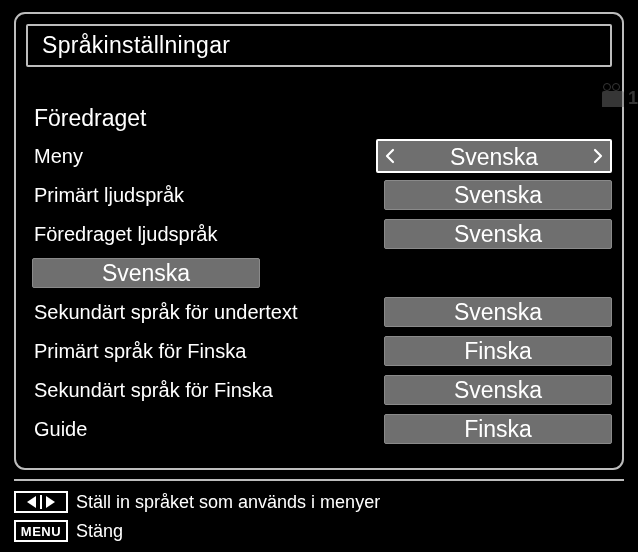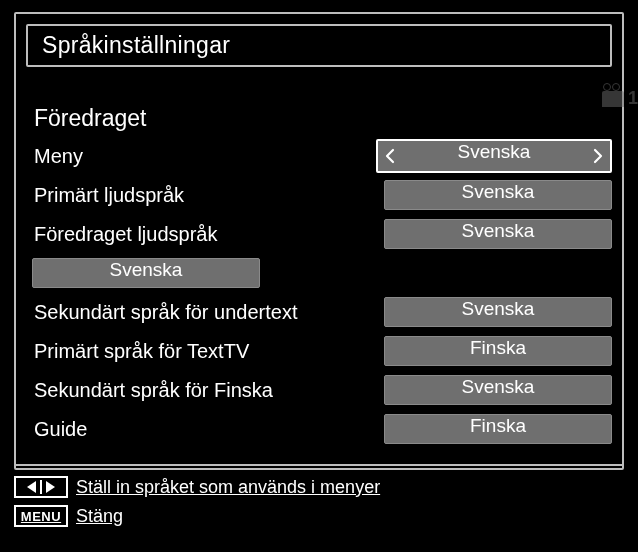--- a/index.html
+++ b/index.html
@@ -15,21 +15,21 @@
   .screen {
     position: relative;
     width: 638px;
     height: 552px;
     background: #000;
     box-sizing: border-box;
     padding: 12px 14px 0 14px;
   }
   .outer-frame {
     border: 2px solid #bdbdbd;
-    border-radius: 2px;
+    border-radius: 11px;
     padding: 10px 10px 18px 10px;
     box-sizing: border-box;
   }
   .title-box {
     border: 2px solid #bdbdbd;
     border-radius: 2px;
     padding: 6px 14px;
     font-size: 23px;
     font-weight: 400;
     letter-spacing: 0.3px;
@@ -56,23 +56,23 @@
     padding-left: 2px;
   }
   .selector {
     position: relative;
     width: 228px;
     height: 30px;
     background: #6f6f6f;
     border: 1px solid #8a8a8a;
     border-radius: 2px;
     display: flex;
-    align-items: flex-start;
+    align-items: flex-end;
     justify-content: center;
-    font-size: 19px;
+    font-size: 23px;
     color: #fff;
     box-sizing: border-box;
   }
   .selector.focused {
     width: 236px;
     height: 34px;
     border: 2px solid #fff;
     background: #6f6f6f;
   }
   .selector .arrow {
@@ -119,22 +119,21 @@
   .corner-icon .cam-body::after { left: 10px; }
   .corner-icon .one {
     color: #6d6d6d;
     font-size: 18px;
     font-weight: bold;
   }
   .footer {
     position: absolute;
     left: 14px;
     right: 14px;
-    bottom: 20px;
-    text-decoration: underline;
+    bottom: 5px;
   }
   .footer-divider {
     height: 2px;
     background: #bdbdbd;
     margin-bottom: 8px;
   }
   .footer-row {
     display: flex;
     align-items: center;
     height: 26px;
@@ -241,21 +240,21 @@
             <span>Svenska</span>
           </div>
         </div>
         <div class="row">
           <div class="row-label">Sekundärt språk för undertext</div>
           <div class="selector">
             <span>Svenska</span>
           </div>
         </div>
         <div class="row">
-          <div class="row-label">Primärt språk för TextTV</div>
+          <div class="row-label">Primärt språk för Finska</div>
           <div class="selector">
             <span>Finska</span>
           </div>
         </div>
         <div class="row">
           <div class="row-label">Sekundärt språk för Finska</div>
           <div class="selector">
             <span>Svenska</span>
           </div>
         </div>

